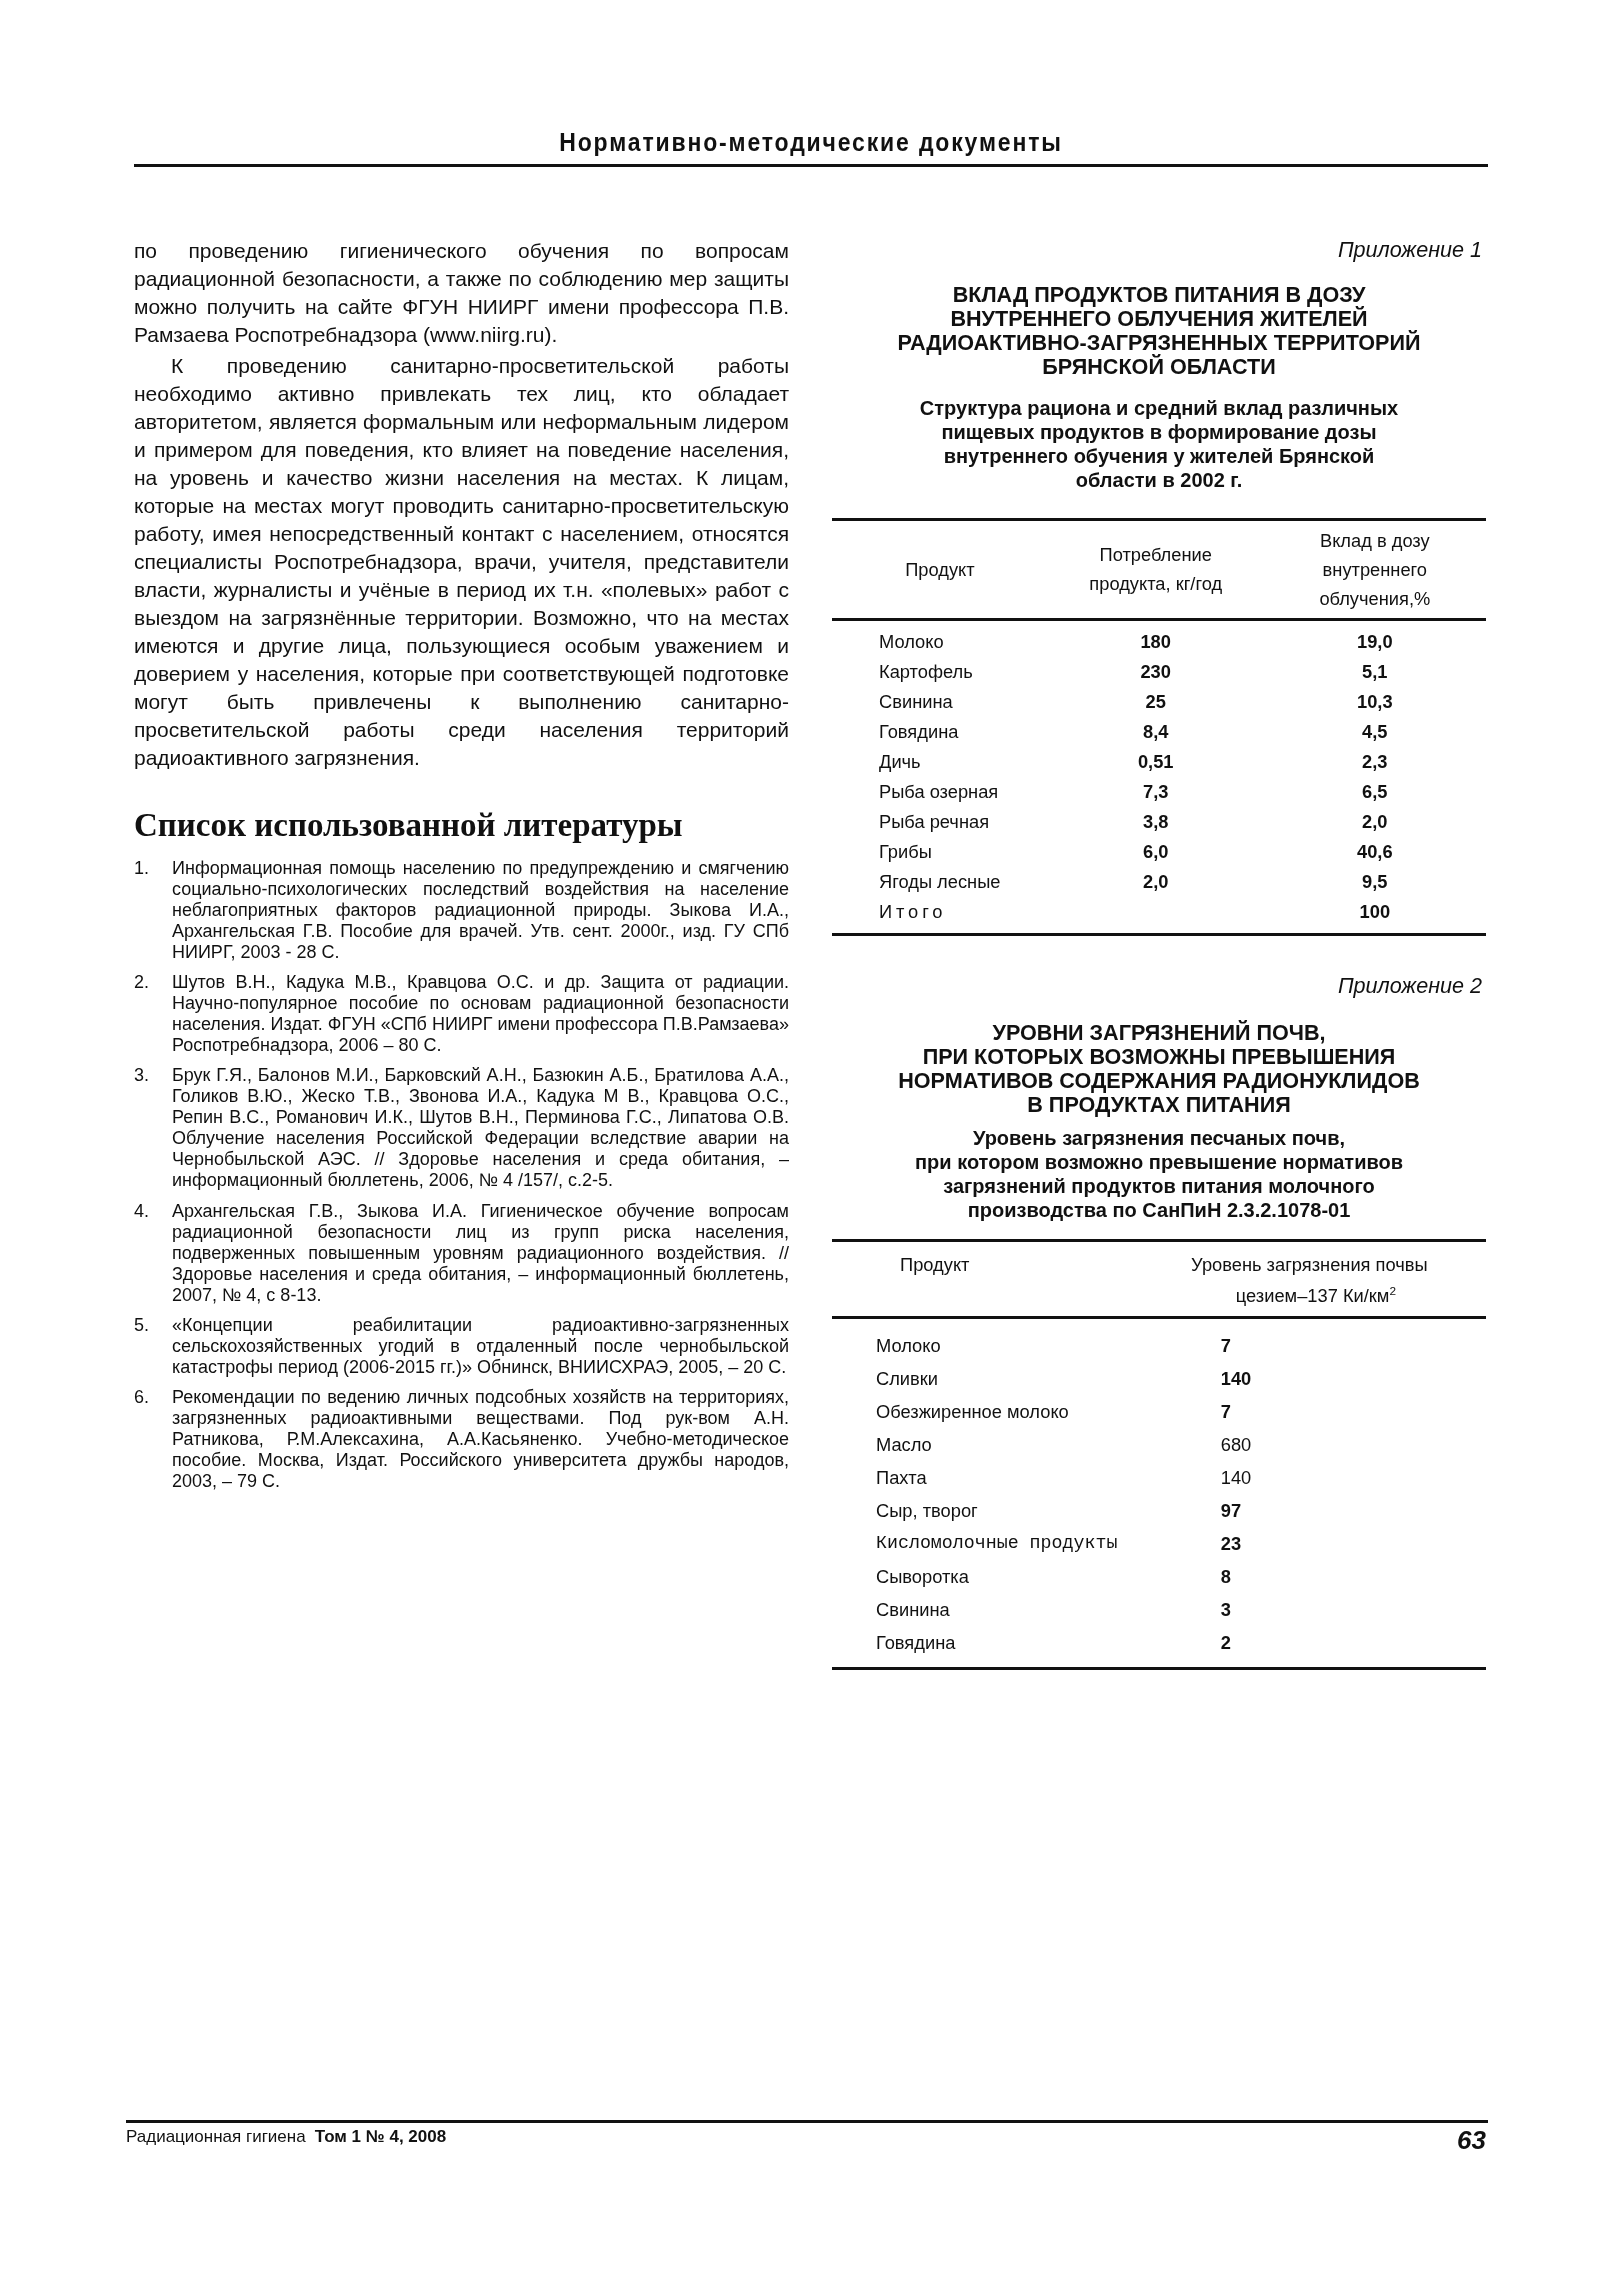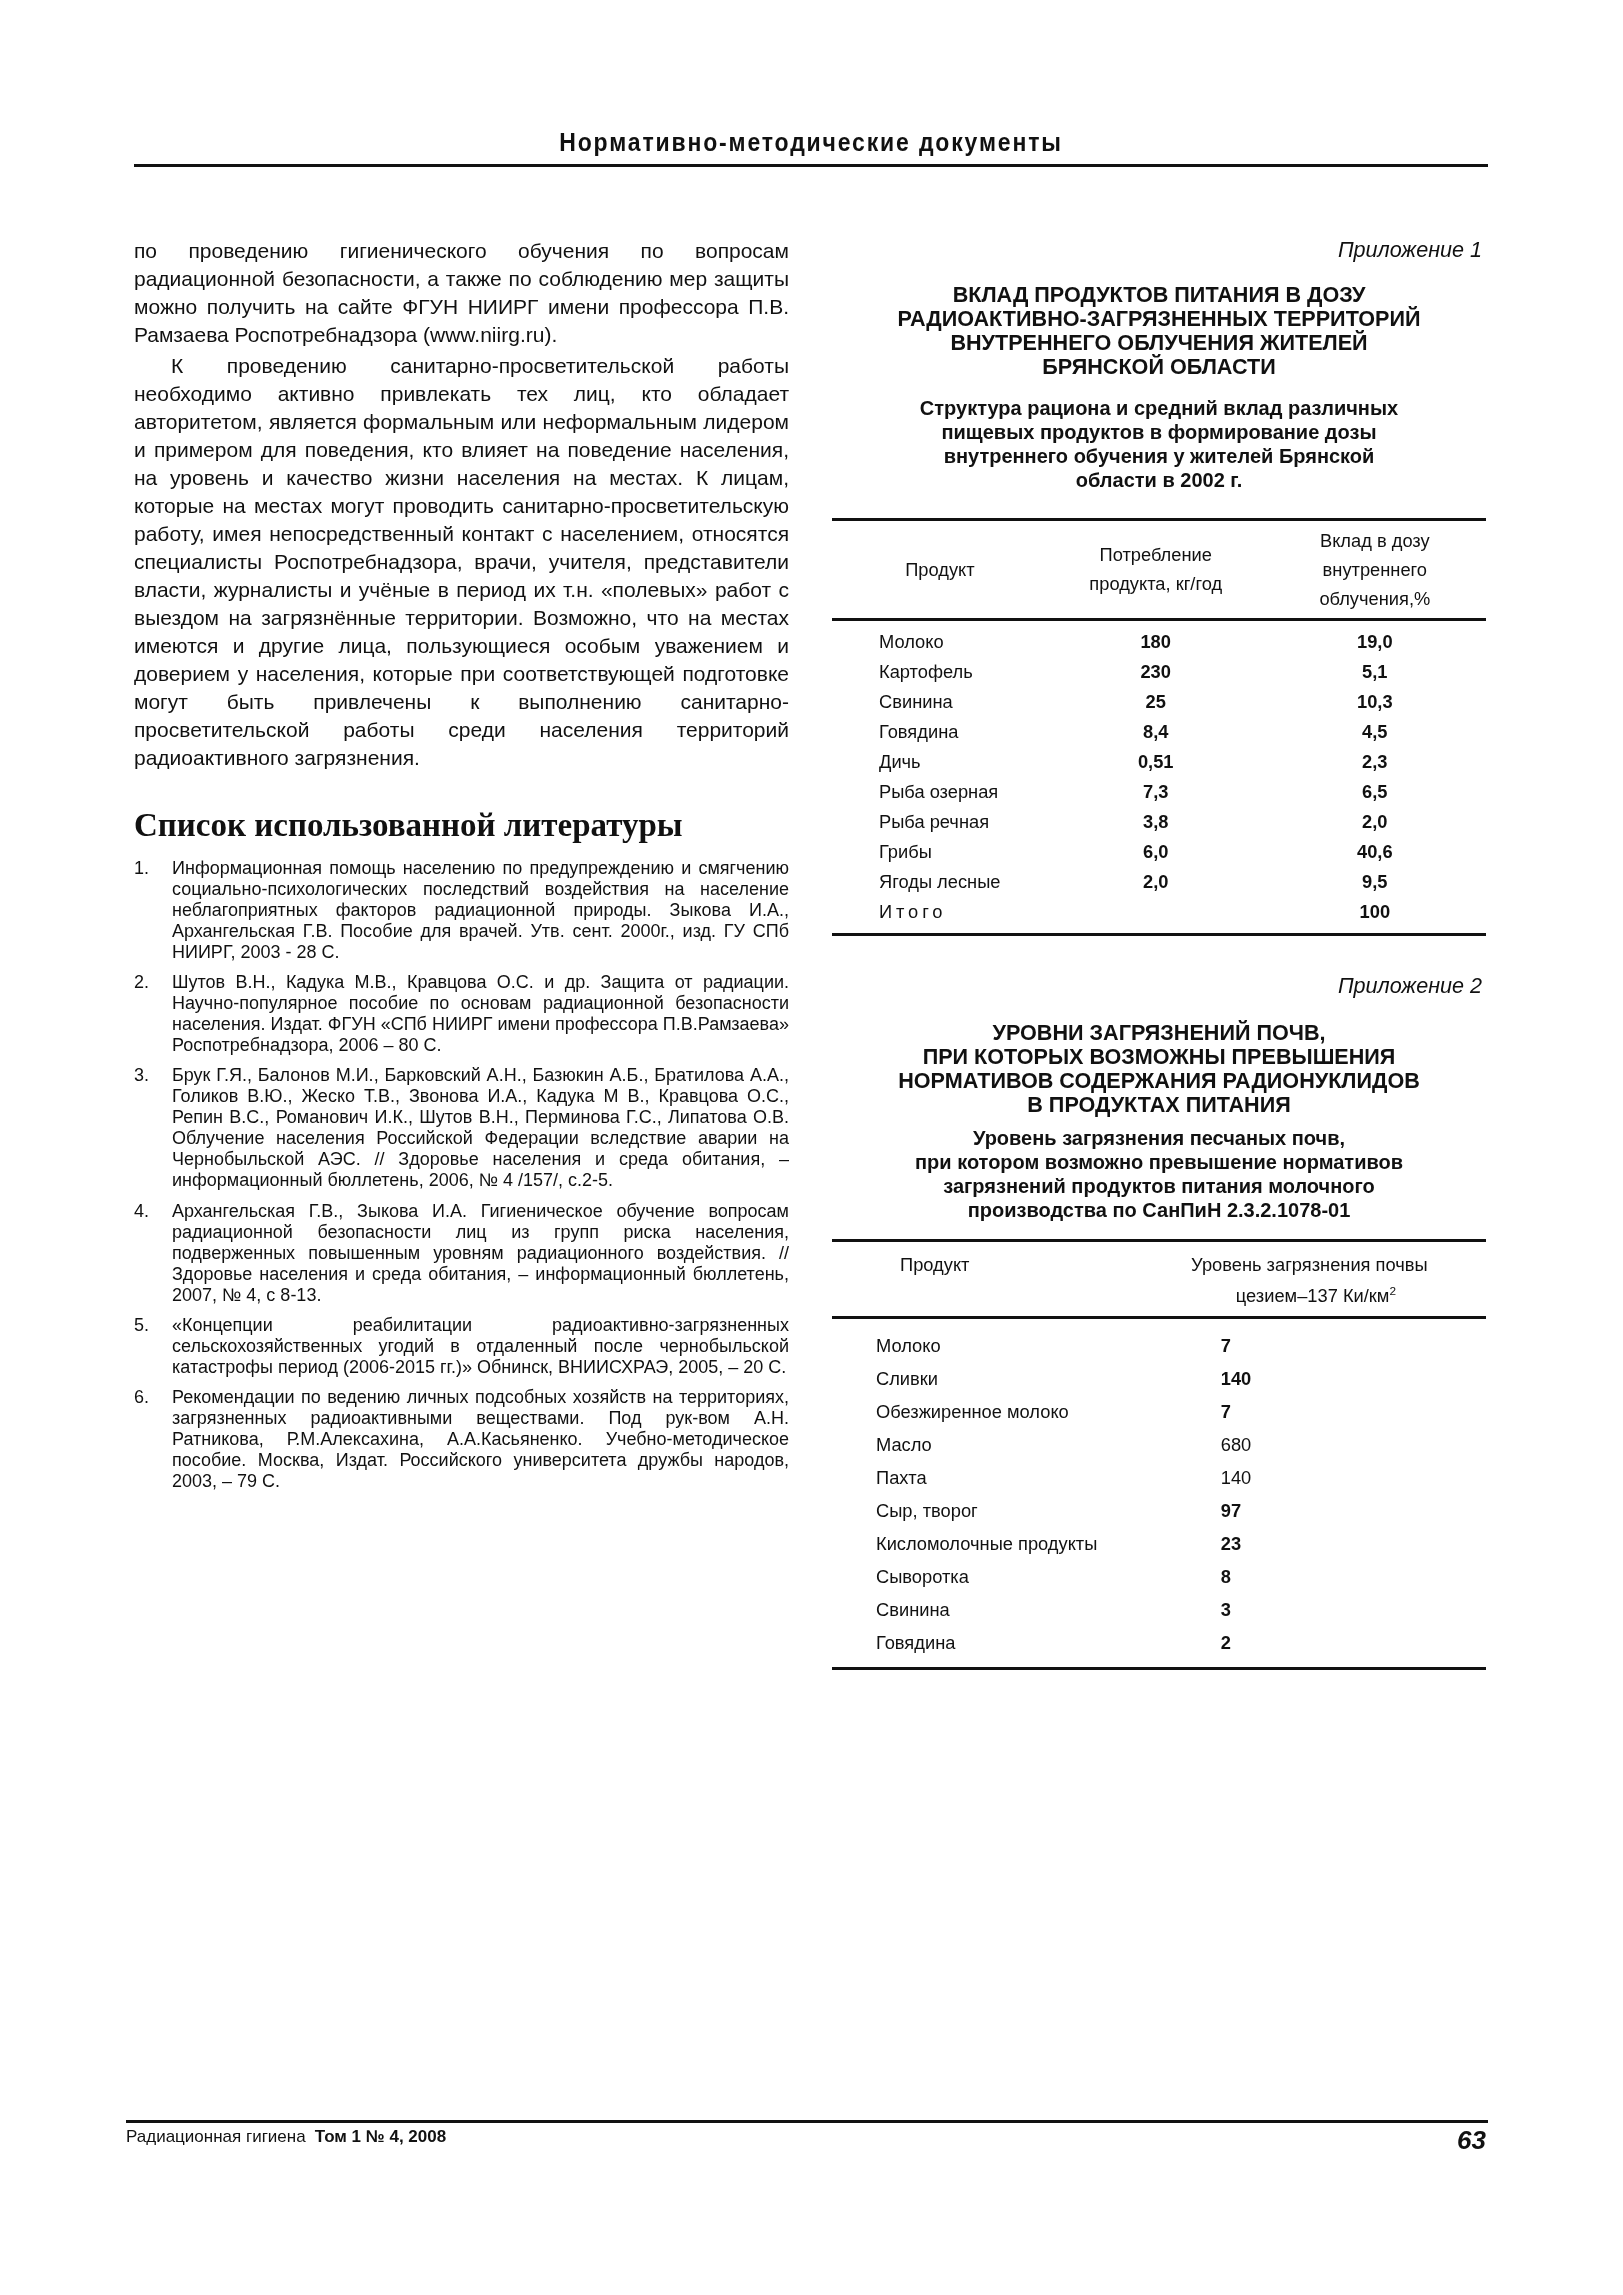--- a/index.html
+++ b/index.html
@@ -65,22 +65,22 @@
       <span>Рекомендации по ведению личных подсобных хозяйств на территориях, загрязненных радиоактивными веществами. Под рук-вом А.Н. Ратникова, Р.М.Алексахина, А.А.Касьяненко. Учебно-методическое пособие. Москва, Издат. Российского университета дружбы народов, 2003, – 79 С.</span>
     </li>
   </ol>
 </div>
 
 <div class="col-right">
 
   <div class="appx-label" style="margin-top:0;">Приложение 1</div>
   <div style="margin-top:19.6px;">
     <p class="title-caps">ВКЛАД ПРОДУКТОВ ПИТАНИЯ В ДОЗУ</p>
+    <p class="title-caps">ВНУТРЕННЕГО ОБЛУЧЕНИЯ ЖИТЕЛЕЙ</p>
     <p class="title-caps">РАДИОАКТИВНО-ЗАГРЯЗНЕННЫХ ТЕРРИТОРИЙ</p>
-    <p class="title-caps">ВНУТРЕННЕГО ОБЛУЧЕНИЯ ЖИТЕЛЕЙ</p>
     <p class="title-caps">БРЯНСКОЙ ОБЛАСТИ</p>
   </div>
   <div style="margin-top:17px;">
     <p class="subtitle">Структура рациона и средний вклад различных</p>
     <p class="subtitle">пищевых продуктов в формирование дозы</p>
     <p class="subtitle">внутреннего обучения у жителей Брянской</p>
     <p class="subtitle">области в 2002 г.</p>
   </div>
 
   <table class="data" style="margin-top:26px;">
@@ -195,21 +195,21 @@
         </tr>
       <tr>
           <td style="padding-left:44px; line-height:33px;">Пахта</td>
           <td style="text-align:left; padding-left:101px; line-height:33px;">140</td>
         </tr>
       <tr>
           <td style="padding-left:44px; line-height:33px;">Сыр, творог</td>
           <td class="num-bold" style="text-align:left; padding-left:101px; line-height:33px;">97</td>
         </tr>
       <tr>
-          <td style="padding-left:44px; line-height:33px;">Кисломолочные продукты</td>
+          <td style="padding-left:44px; line-height:33px;font-family:Liberation Mono, monospace;">Кисломолочные продукты</td>
           <td class="num-bold" style="text-align:left; padding-left:101px; line-height:33px;">23</td>
         </tr>
       <tr>
           <td style="padding-left:44px; line-height:33px;">Сыворотка</td>
           <td class="num-bold" style="text-align:left; padding-left:101px; line-height:33px;">8</td>
         </tr>
       <tr>
           <td style="padding-left:44px; line-height:33px;">Свинина</td>
           <td class="num-bold" style="text-align:left; padding-left:101px; line-height:33px;">3</td>
         </tr>

